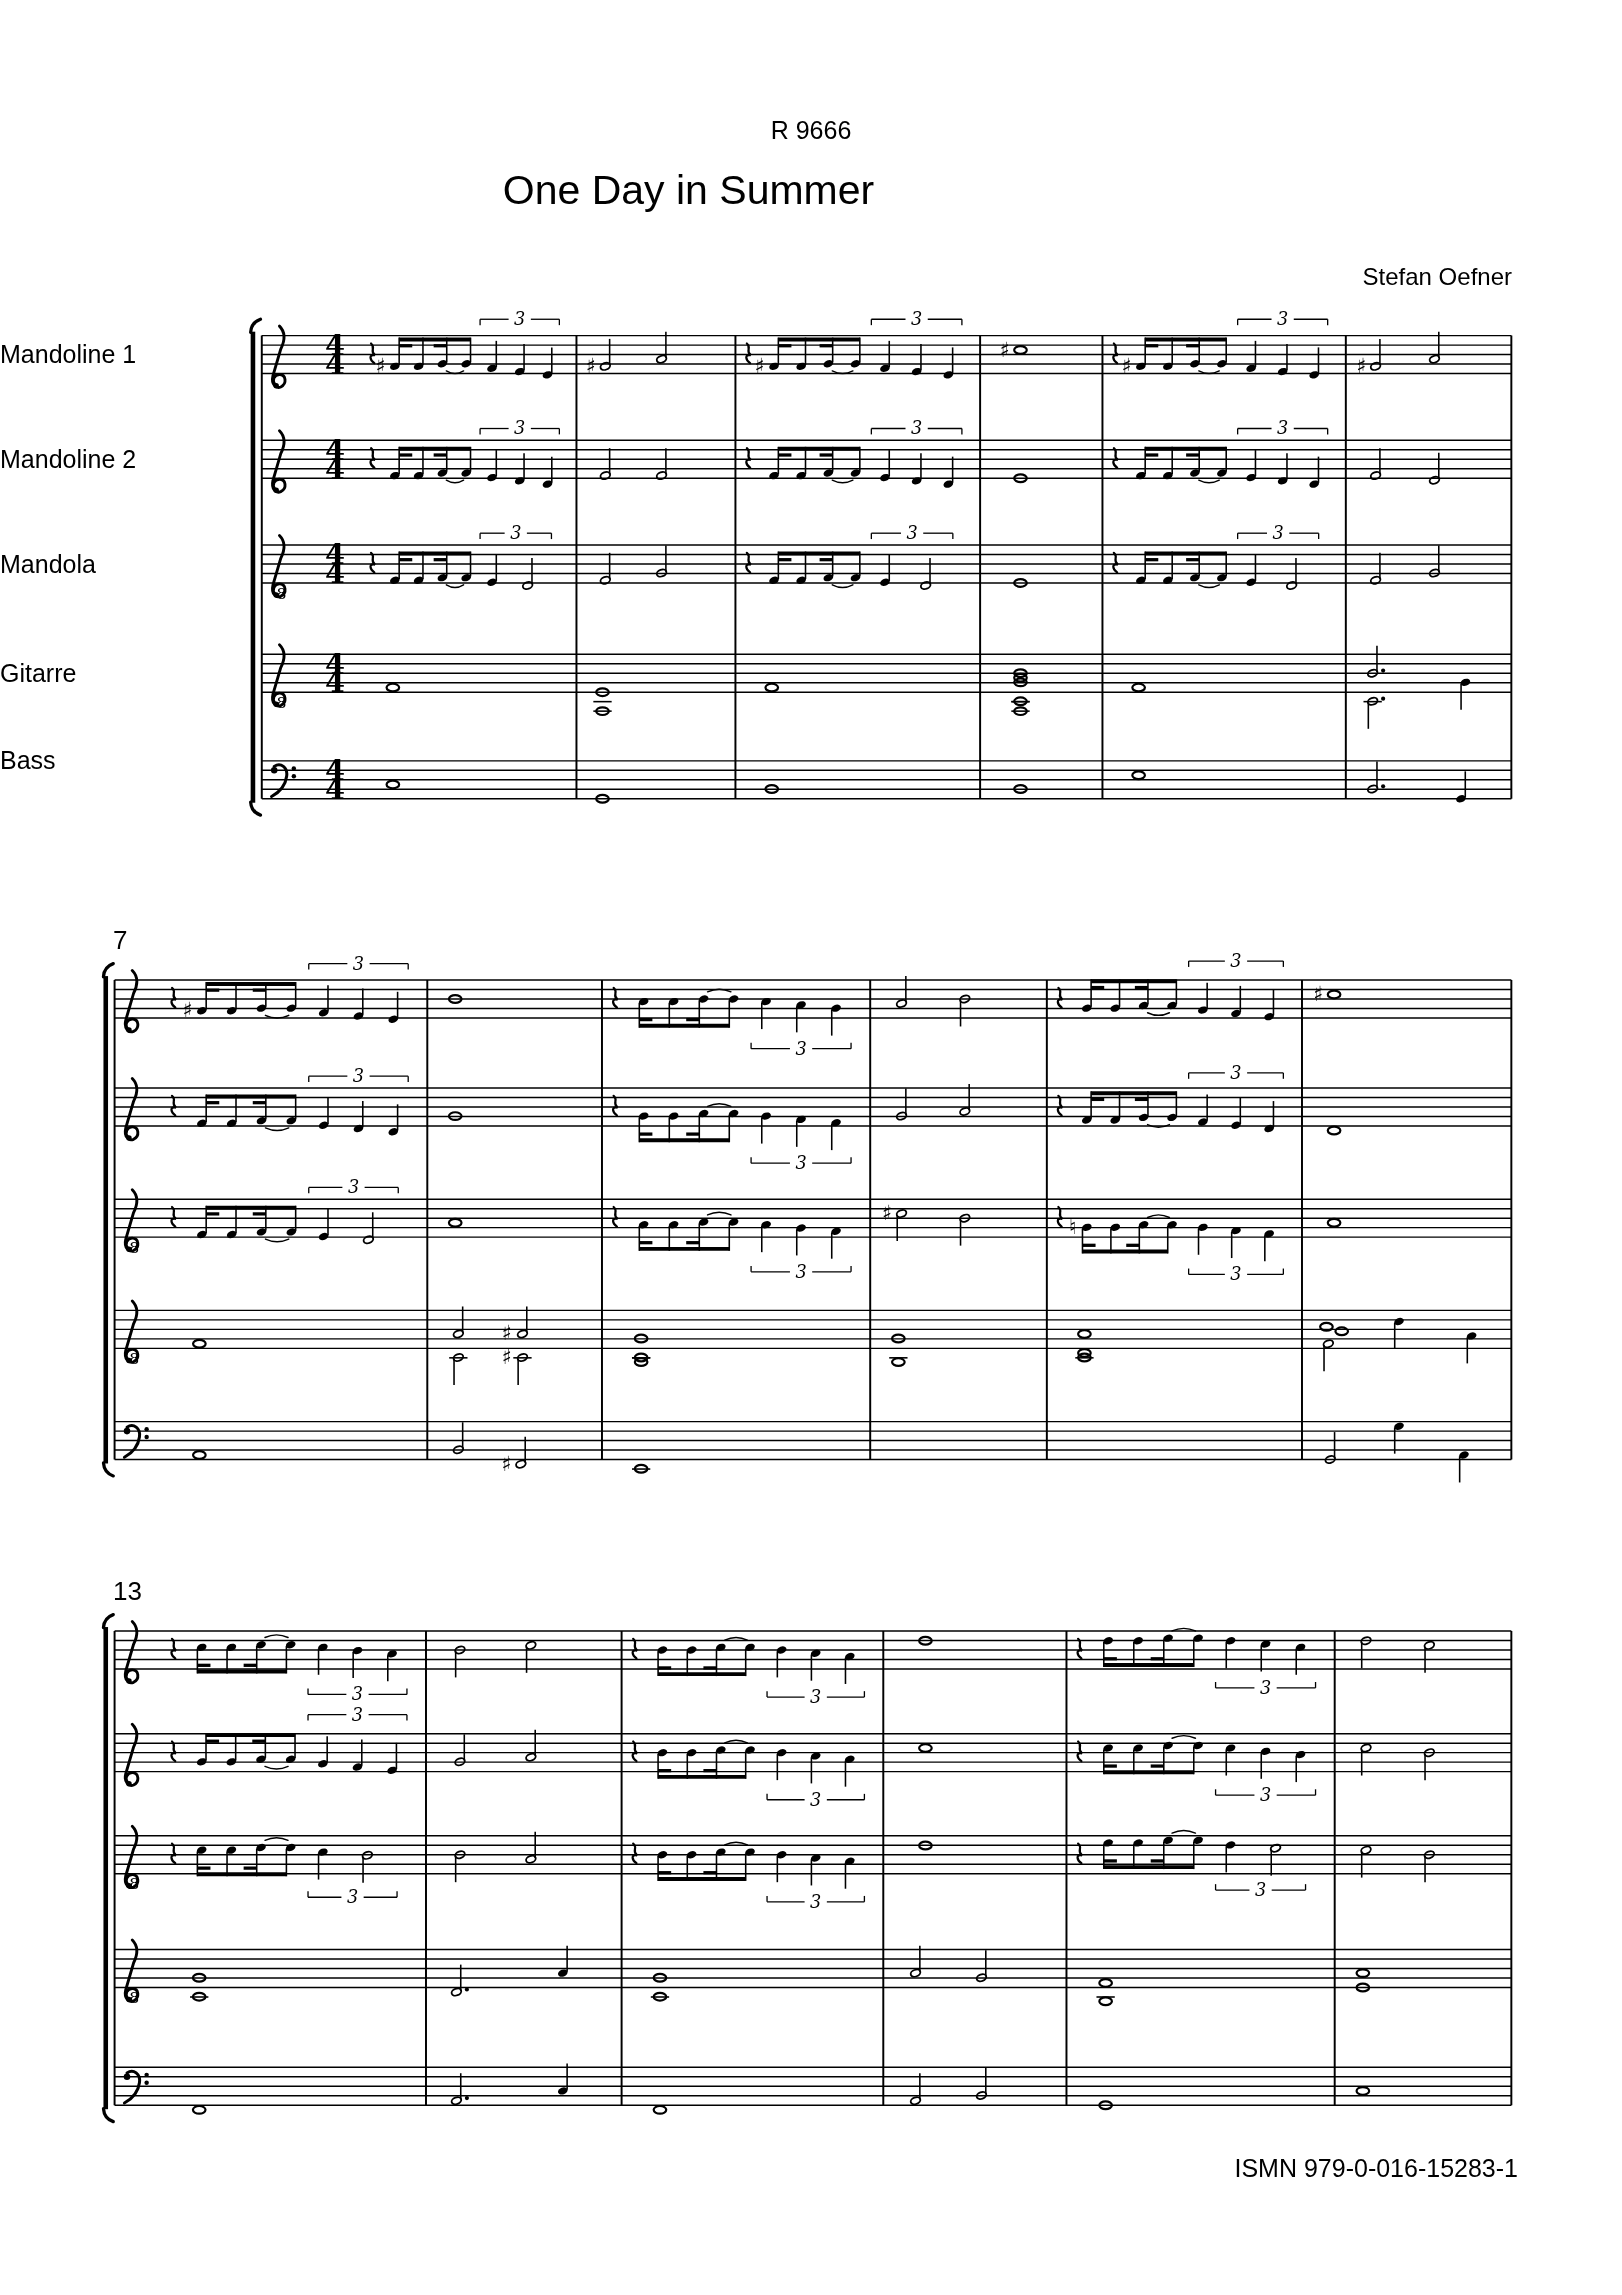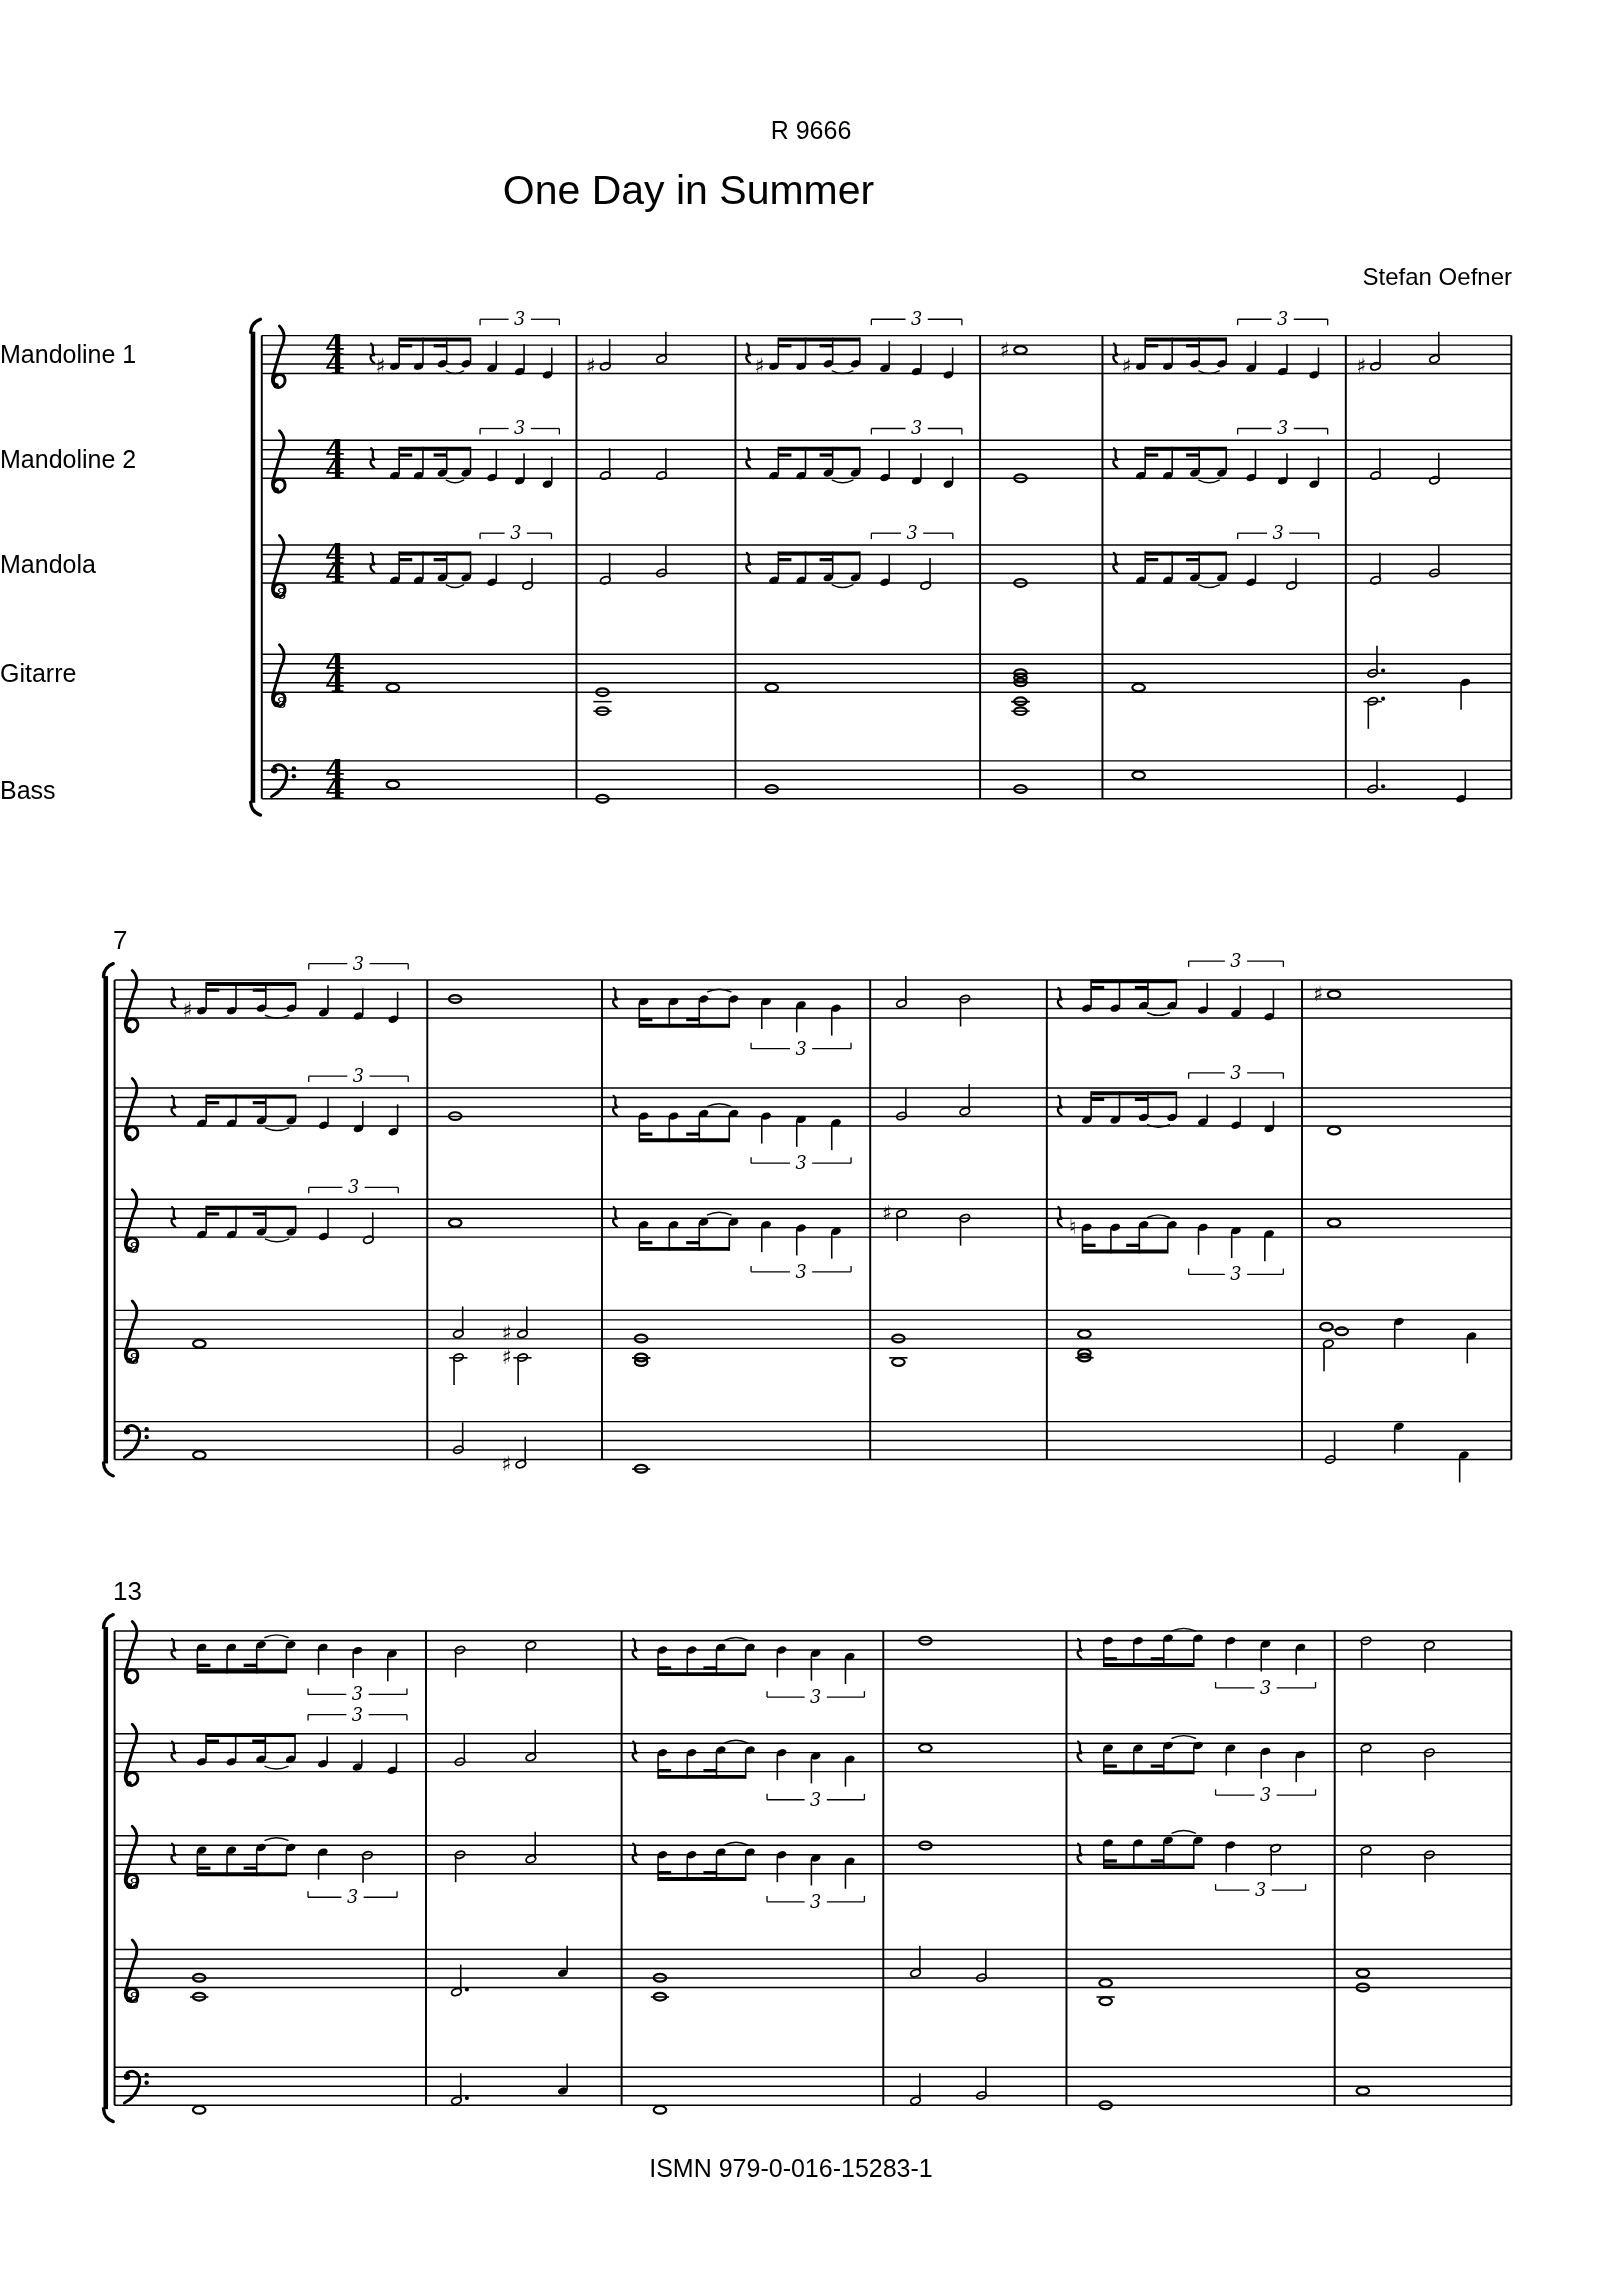--- a/index.html
+++ b/index.html
@@ -7,21 +7,21 @@
     position:relative;width:1622px;height:2295px;background:#ffffff;
     font-family:"Liberation Sans", sans-serif;color:#000;overflow:hidden;margin:0 auto;
   }
   .abs{position:absolute;}
   .catalog{top:116px;left:0;width:1622px;text-align:center;font-size:25px;}
   .title{top:167px;left:0;width:1377px;text-align:center;font-size:41px;}
   .composer{top:263px;left:0;width:1512px;text-align:right;font-size:24px;}
   .instr{left:0;width:249px;font-size:25px;line-height:29px;}
   .measure-no{left:113px;font-size:26px;}
   .footer-left{top:2154px;left:118px;font-size:25px;}
-  .footer-right{top:2154px;left:0;width:1518px;text-align:center;font-size:25px;margin-left:32px;}
+  .footer-right{top:2154px;left:0;width:1518px;text-align:right;font-size:25px;}
   svg#score-svg{position:absolute;top:0;left:0;}
 </style>
 </head>
 <body>
 
 <div class="page">
   <svg id="score-svg" width="1622" height="2295" viewBox="0 0 2479 3508">
       <rect x="383" y="507" width="7" height="720" fill="#000000"></rect>
       <path d="M 383 508 Q 384 493 398 488" stroke="#000000" stroke-width="5" fill="none" stroke-linecap="round"></path>
       <path d="M 383 1226 Q 384 1241 398 1246" stroke="#000000" stroke-width="5" fill="none" stroke-linecap="round"></path>
@@ -1014,20 +1014,20 @@
     </svg>
 
   <div class="abs catalog">R 9666</div>
   <div class="abs title">One Day in Summer</div>
   <div class="abs composer">Stefan Oefner</div>
 
   <div class="abs instr" style="top:340px;">Mandoline 1</div>
   <div class="abs instr" style="top:445px;">Mandoline 2</div>
   <div class="abs instr" style="top:550px;">Mandola</div>
   <div class="abs instr" style="top:659px;">Gitarre</div>
-  <div class="abs instr" style="top:776px;">Bass</div>
+  <div class="abs instr" style="top:746px;">Bass</div>
 
   <div class="abs measure-no" style="top:925px;">7</div>
   <div class="abs measure-no" style="top:1576px;">13</div>
 
   <div class="abs footer-right">ISMN 979-0-016-15283-1</div>
 </div>
 
 
 </body></html>

